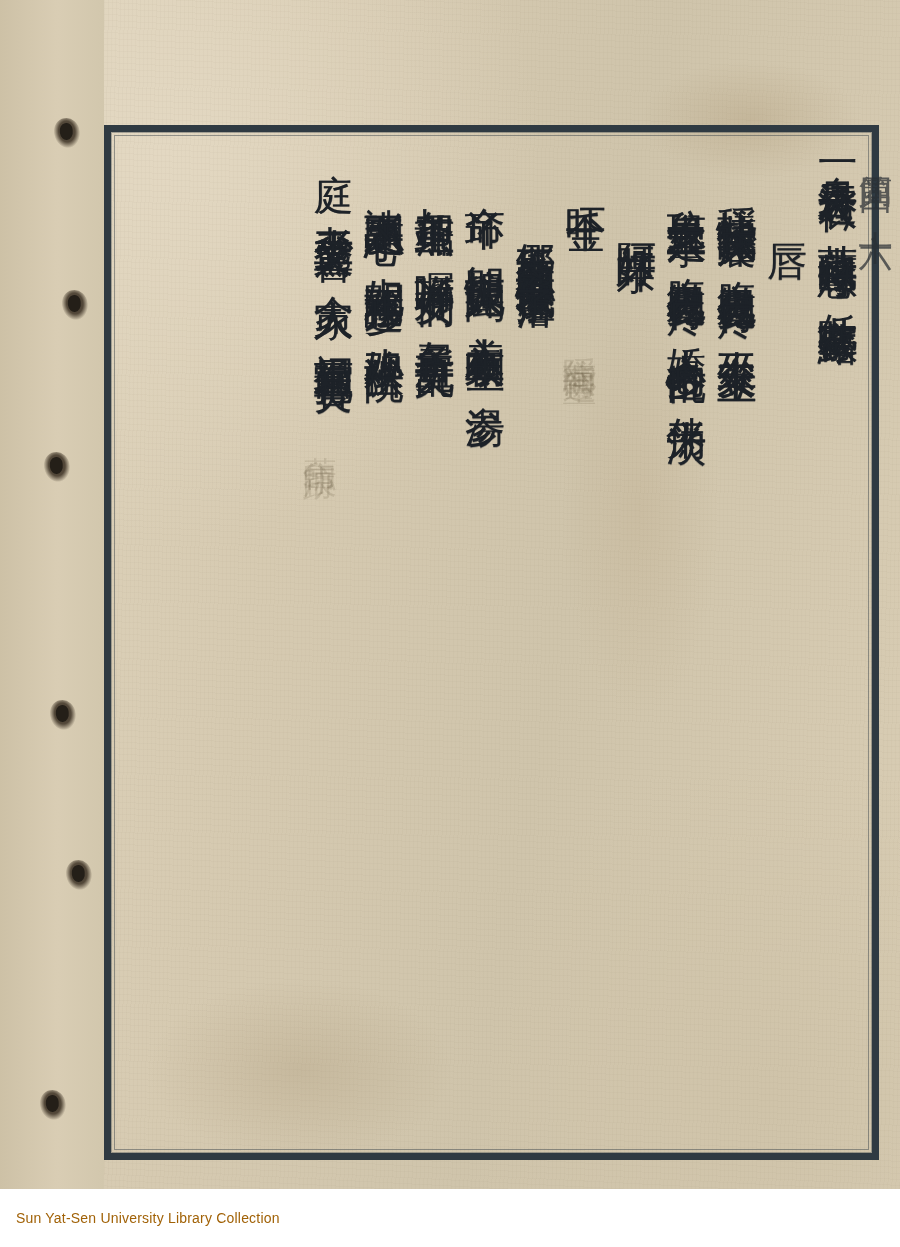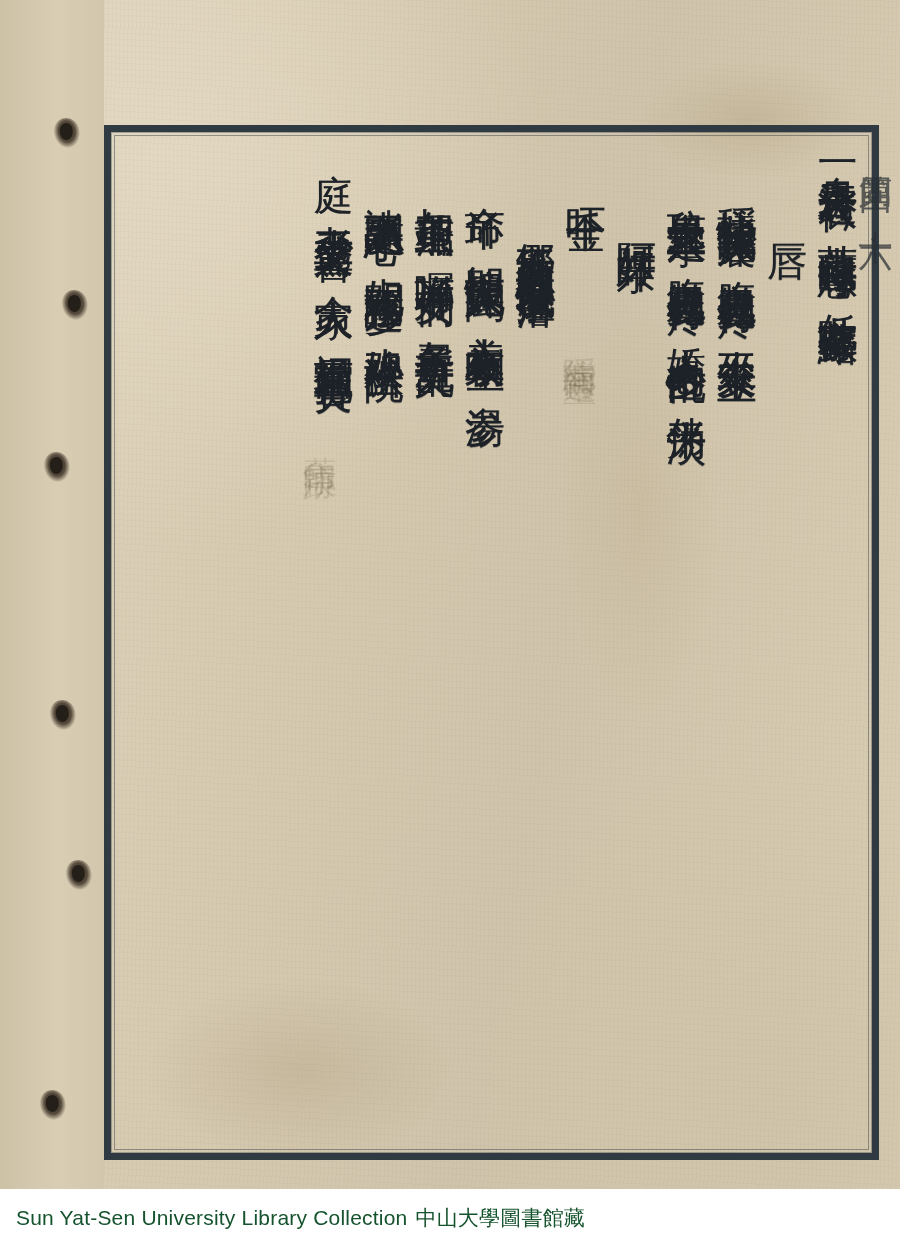--- a/index.html
+++ b/index.html
@@ -144,22 +144,22 @@
     position: absolute;
     left: 0; bottom: 0;
     width: 900px; height: 58px;
     background: #ffffff;
     display: flex;
     align-items: center;
   }
   .caption-text {
     padding-left: 16px;
     font-family: "Liberation Sans", sans-serif;
-    font-size: 21px;
-    color: #14532d;
+    font-size: 14px;
+    color: #a16207;
     letter-spacing: .2px;
     white-space: nowrap;
   }
 </style>
 </head>
 <body>
 
 <div id="page">
 
   <div class="paper-base"></div>
@@ -195,16 +195,15 @@
     <div class="col c-indent-1">吓千金</div>
     <div class="col c-indent-2">㑚所不妨事的放心穏卽自然低挫落落了</div>
     <div class="col c-indent-1">命丫环 卽忙报與大妃聞 着人立刻喚收生 参湯</div>
     <div class="col c-indent-1">加备煎端正 囑咐丫环好女們 各尋所事先莫乱</div>
     <div class="col c-indent-1">諸事之間要小心 太妃聞說移蓮步 小婢双扶出院</div>
     <div class="col">庭 老少王爺驚又喜 命家人 祠堂里面把香焚</div>
   </div>
 
   <div class="caption-bar">
     <span class="caption-text">Sun Yat-Sen University Library Collection</span>
-    <span class="caption-text" style="padding-left:8px;">中山大學圖書館藏</span>
   </div>
 
 </div>
 
 </body></html>

